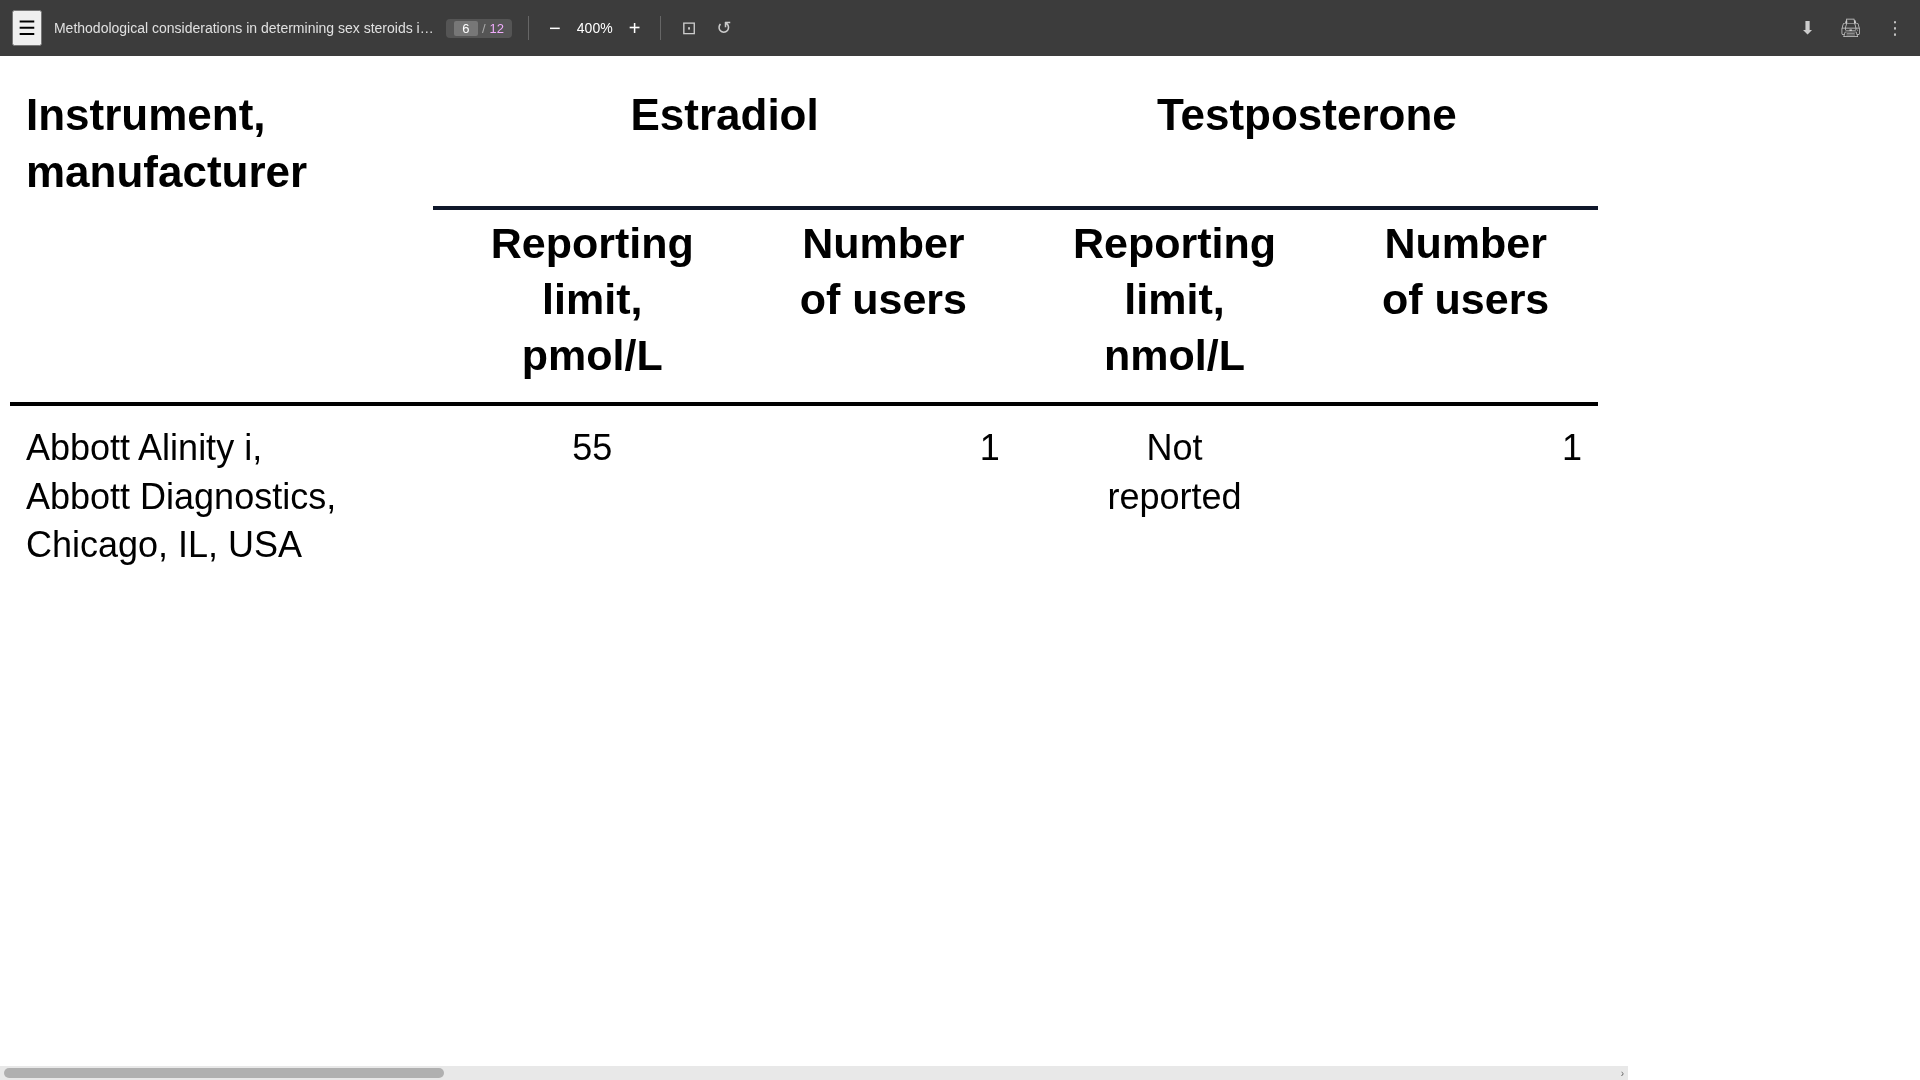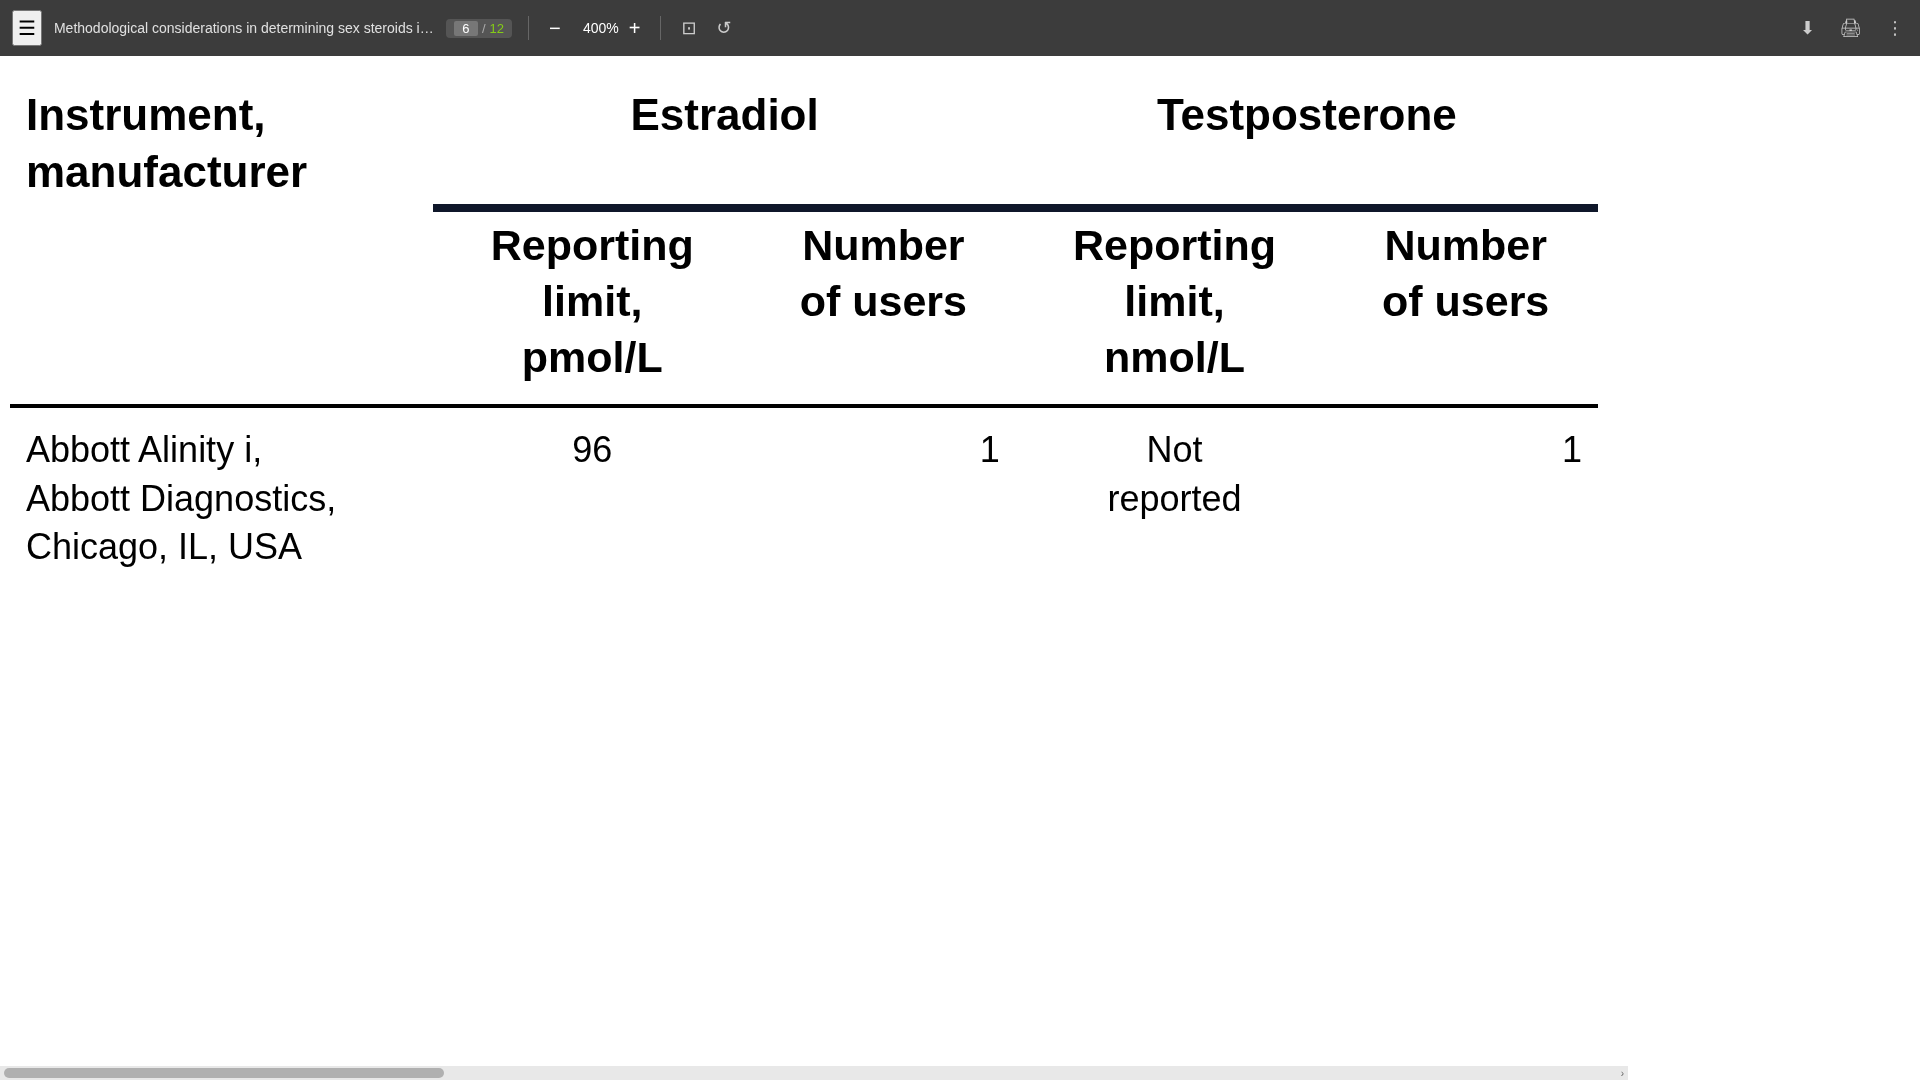--- a/index.html
+++ b/index.html
@@ -41,21 +41,21 @@
     .toolbar-page-current {
       background: #777;
       border: none;
       color: #fff;
       font-size: 13px;
       width: 24px;
       text-align: center;
       border-radius: 2px;
     }
     .toolbar-page-sep { color: #aaa; }
-    .toolbar-page-total { color: #84cc16; }
+    .toolbar-page-total { color: #f0abfc; }
     .toolbar-divider {
       width: 1px;
       height: 24px;
       background: #666;
       margin: 0 4px;
     }
     .toolbar-zoom-area {
       display: flex;
       align-items: center;
       gap: 6px;
@@ -66,21 +66,21 @@
       color: #fff;
       font-size: 20px;
       cursor: pointer;
       line-height: 1;
       padding: 2px 4px;
     }
     .toolbar-zoom-value {
       font-size: 14px;
       color: #fff;
       min-width: 48px;
-      text-align: right;
+      text-align: center;
     }
     .toolbar-right {
       margin-left: auto;
       display: flex;
       align-items: center;
       gap: 16px;
     }
     .toolbar-icon-btn {
       background: none;
       border: none;
@@ -135,21 +135,21 @@
     .doc-table th, .doc-table td {
       padding: 10px 16px;
       vertical-align: top;
       line-height: 1.3;
     }
 
     
     .header-main th {
       font-size: 44px;
       font-weight: bold;
-      border-bottom: 8px solid #0f172a;
+      border-bottom: 4px solid #0f172a;
       text-align: center;
       padding-bottom: 8px;
     }
     .header-main th:first-child {
       text-align: left;
       border-bottom: none;
     }
     .header-sub th {
       font-size: 43px;
       font-weight: bold;
@@ -235,21 +235,21 @@
         <th class="col-reporting">Reporting limit,<br>pmol/L</th>
         <th class="col-users">Number<br>of users</th>
         <th class="col-reporting">Reporting limit,<br>nmol/L</th>
         <th class="col-users">Number<br>of users</th>
       </tr>
     </thead>
     <tbody>
 
       <tr class="data-row">
         <td class="col-instrument">Abbott Alinity i,<br>Abbott Diagnostics,<br>Chicago, IL, USA</td>
-        <td class="col-reporting">96</td>
+        <td class="col-reporting">55</td>
         <td class="col-users">1</td>
         <td class="col-reporting">Not<br>reported</td>
         <td class="col-users">1</td>
       </tr>
 
     </tbody>
   </table>
 
   <div class="scrollbar-track">
     <div class="scrollbar-thumb"></div>

